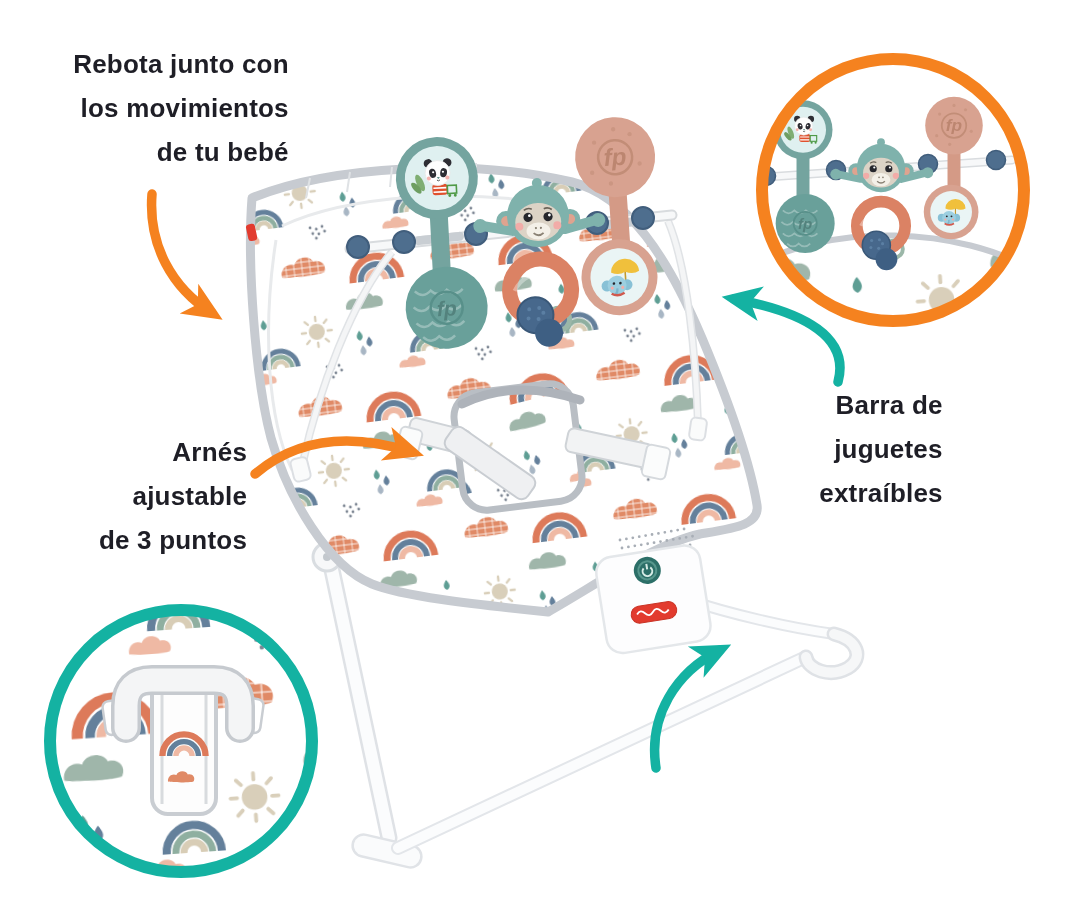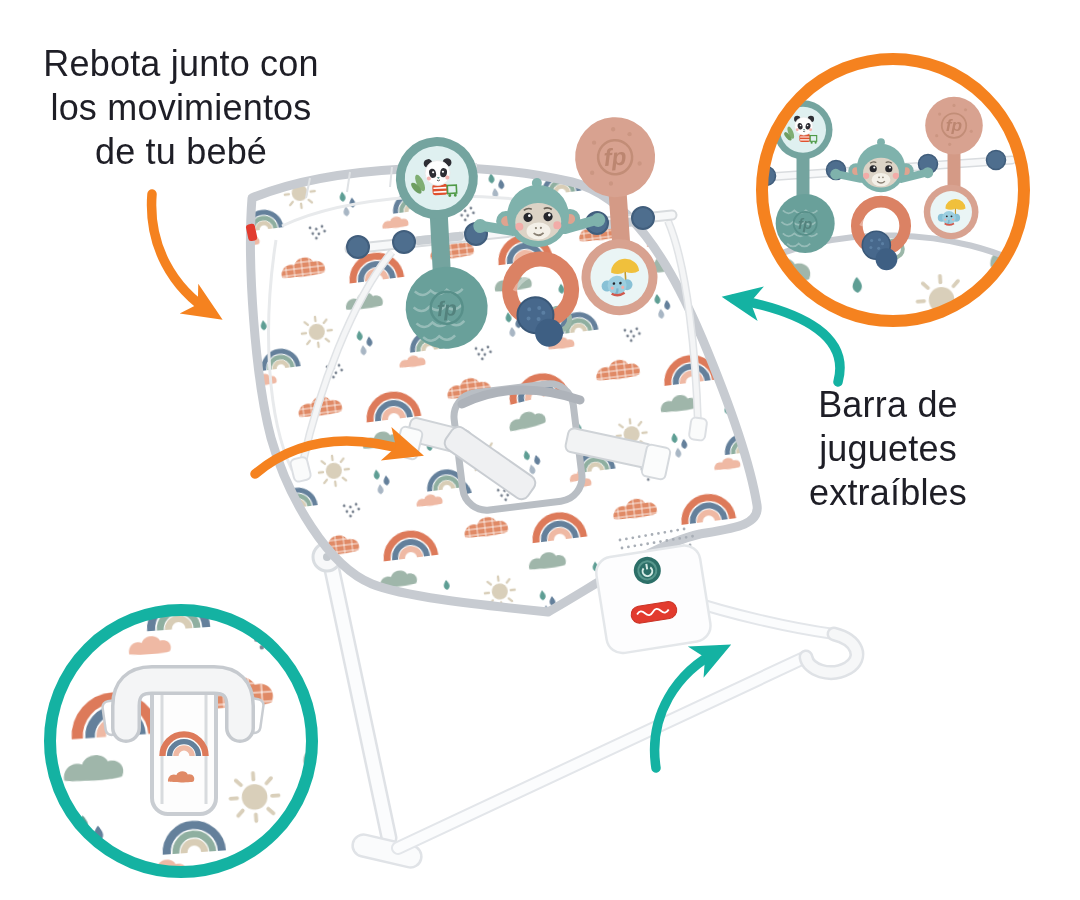--- a/index.html
+++ b/index.html
@@ -6,26 +6,26 @@
     --orange:#F5821F; --teal:#14B2A2; --ink:#1E1E26;
   }
   html,body{margin:0;padding:0;background:#fff;}
   .canvas{
     position:relative; width:1080px; height:900px; overflow:hidden;
     background:#fff; font-family:"Liberation Sans", sans-serif;
   }
   .scene{position:absolute; left:0; top:0;}
   .caption{
     position:absolute; transform:translateX(-50%);
-    color:var(--ink); font-size:36px; line-height:44px; font-weight:400;
-    letter-spacing:.2px; text-align:center; white-space:pre-line;
+    color:var(--ink); font-size:26px; line-height:44px; font-weight:700;
+    letter-spacing:.2px; text-align:right; white-space:pre-line;
   }
   .cap-bounce{left:181px; top:42px;}
   .cap-harness{left:173px; top:430px;}
-  .cap-toybar{left:881px; top:383px;margin-left:7px;}
+  .cap-toybar{left:881px; top:383px;}
   .cap-legs{left:757px; top:726px;}
 </style>
 </head>
 <body>
 
 <div class="canvas">
 
 <svg class="scene" width="1080" height="900" viewBox="0 0 1080 900">
   <defs>
 
@@ -351,17 +351,20 @@
     <path d="M152,194 C148,245 172,288 212,313" style="stroke:var(--orange)" stroke-width="9.5" marker-end="url(#head-orange)"></path>
     <path d="M255,474 C300,436 355,434 412,452" style="stroke:var(--orange)" stroke-width="9.5" marker-end="url(#head-orange)"></path>
     <path d="M838,382 C850,338 806,312 734,299" style="stroke:var(--teal)" stroke-width="9.5" marker-end="url(#head-teal)"></path>
     <path d="M656,768 C648,716 676,672 720,650" style="stroke:var(--teal)" stroke-width="9.5" marker-end="url(#head-teal)"></path>
   </g>
 </svg>
 
 <div class="caption cap-bounce">Rebota junto con
 los movimientos
 de tu bebé</div>
+<div class="caption cap-harness">Arnés
+ajustable
+de 3 puntos</div>
 <div class="caption cap-toybar">Barra de
 juguetes
 extraíbles</div>
 
 </div>
 
 </body></html>

